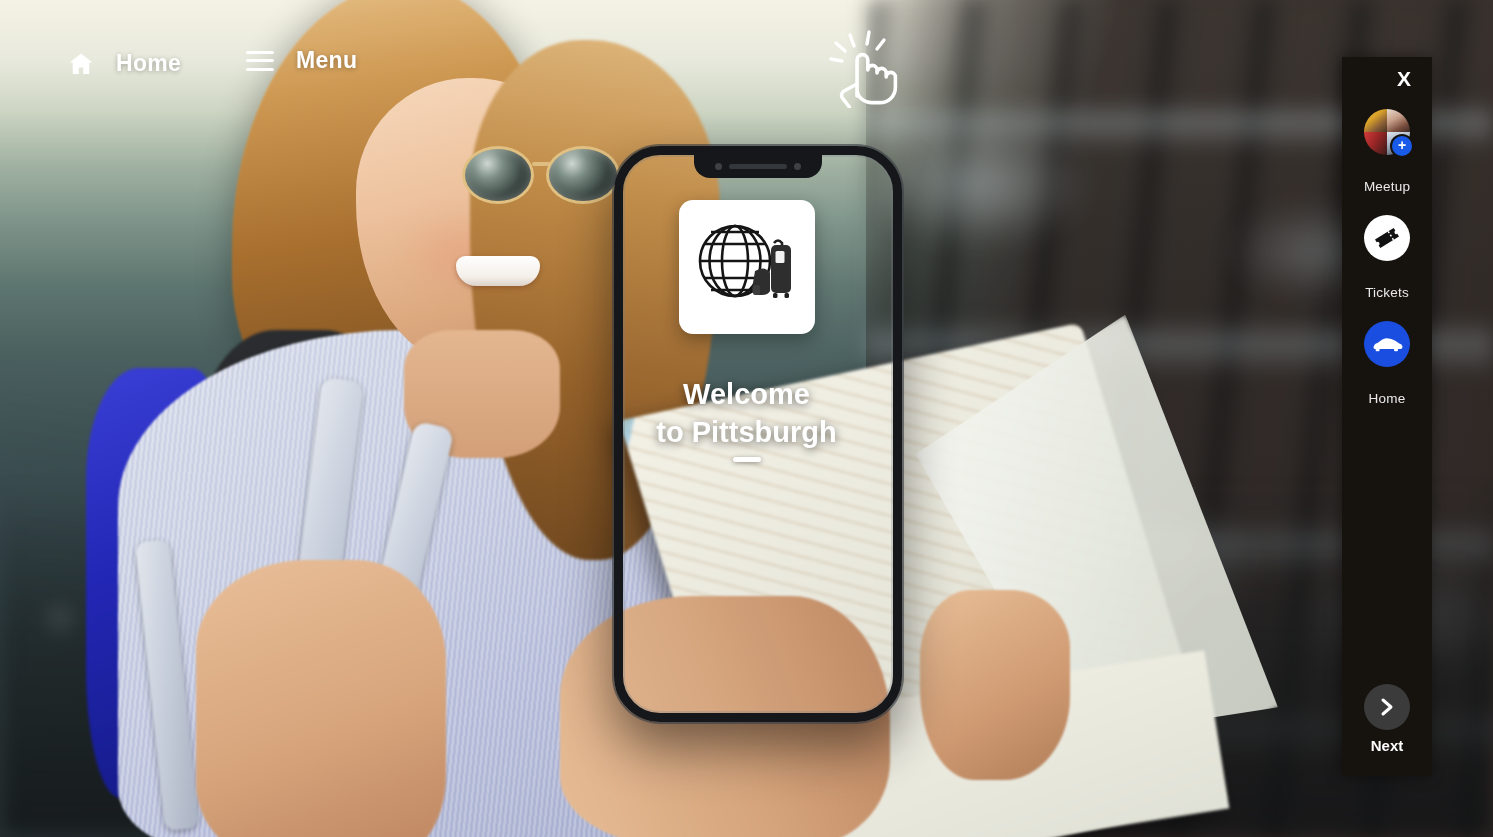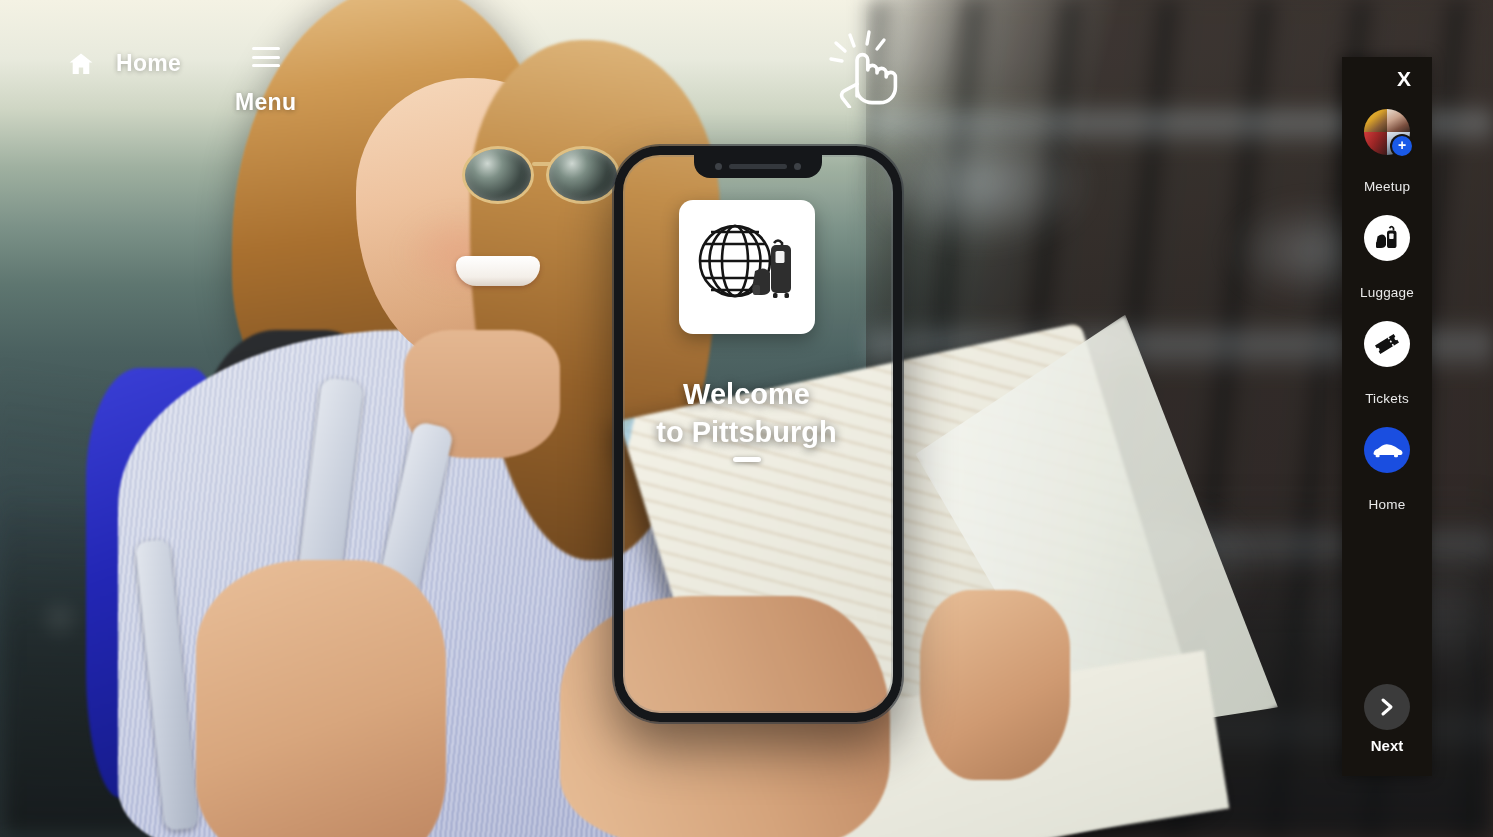--- a/index.html
+++ b/index.html
@@ -209,21 +209,21 @@
 
   
   .topnav { position:absolute; left:0; top:0; width:100%; height:110px; z-index:40; }
   .nav-item {
     position:absolute; display:flex; align-items:center; gap:22px;
     color:#fff; font-weight:bold; font-size:23px; letter-spacing:.3px;
     text-shadow:0 1px 5px rgba(0,0,0,.30);
     cursor:pointer; user-select:none;
   }
   .nav-home { left:68px; top:50px; }
-  .nav-menu { left:235px; top:47px;flex-direction:column; }
+  .nav-menu { left:246px; top:47px; }
   .ico-home { width:26px; height:24px; flex:none; }
   .ico-burger { width:28px; height:20px; display:flex; flex-direction:column; justify-content:space-between; flex:none; }
   .ico-burger i { display:block; height:3px; background:#fff; border-radius:2px; }
 
   
   .tap-cursor { position:absolute; left:826px; top:26px; width:88px; height:82px; z-index:41; }
 
   
   .phone {
     position:absolute; left:614px; top:146px; width:288px; height:576px; z-index:30;
@@ -447,32 +447,20 @@
               <i class="c1"></i>
               <i class="c2"></i>
               <i class="c3"></i>
               <i class="c4"></i>
             </div>
           <span class="plus-badge">+</span>
         </div>
         <div class="sb-label">Meetup</div>
       </div>
 
-      <div class="sb-item">
-        <div class="sb-ico white">
-          <svg width="30" height="30" viewBox="0 0 30 30">
-            <path d="M17.5 5.2 q2-3 4 0 v2.4" fill="none" stroke="#111" stroke-width="1.7"></path>
-            <rect x="15" y="7.6" width="9.5" height="17.5" rx="2.6" fill="#111"></rect>
-            <rect x="17.2" y="10.4" width="4.4" height="5.6" rx=".8" fill="#f4f4f4"></rect>
-            <path d="M5.5 13.5 q6-4.5 8.5 1.5 v7 q-1 3-5 3 h-2 q-3-.6-3-3.6z" fill="#111"></path>
-            <rect x="4" y="19" width="3.4" height="6" rx="1.2" fill="#111"></rect>
-          </svg>
-        </div>
-        <div class="sb-label">Luggage</div>
-      </div>
 
       <div class="sb-item">
         <div class="sb-ico white">
           <svg width="30" height="30" viewBox="0 0 30 30">
             <g transform="rotate(-32 15 15)">
               <path d="M4 10 h22 v3.1 a1.9 1.9 0 0 0 0 3.8 V20 H4 v-3.1 a1.9 1.9 0 0 0 0-3.8z" fill="#111"></path>
               <line x1="19.5" y1="10" x2="19.5" y2="20" stroke="#fff" stroke-width="1.5" stroke-dasharray="2 2"></line>
             </g>
           </svg>
         </div>

